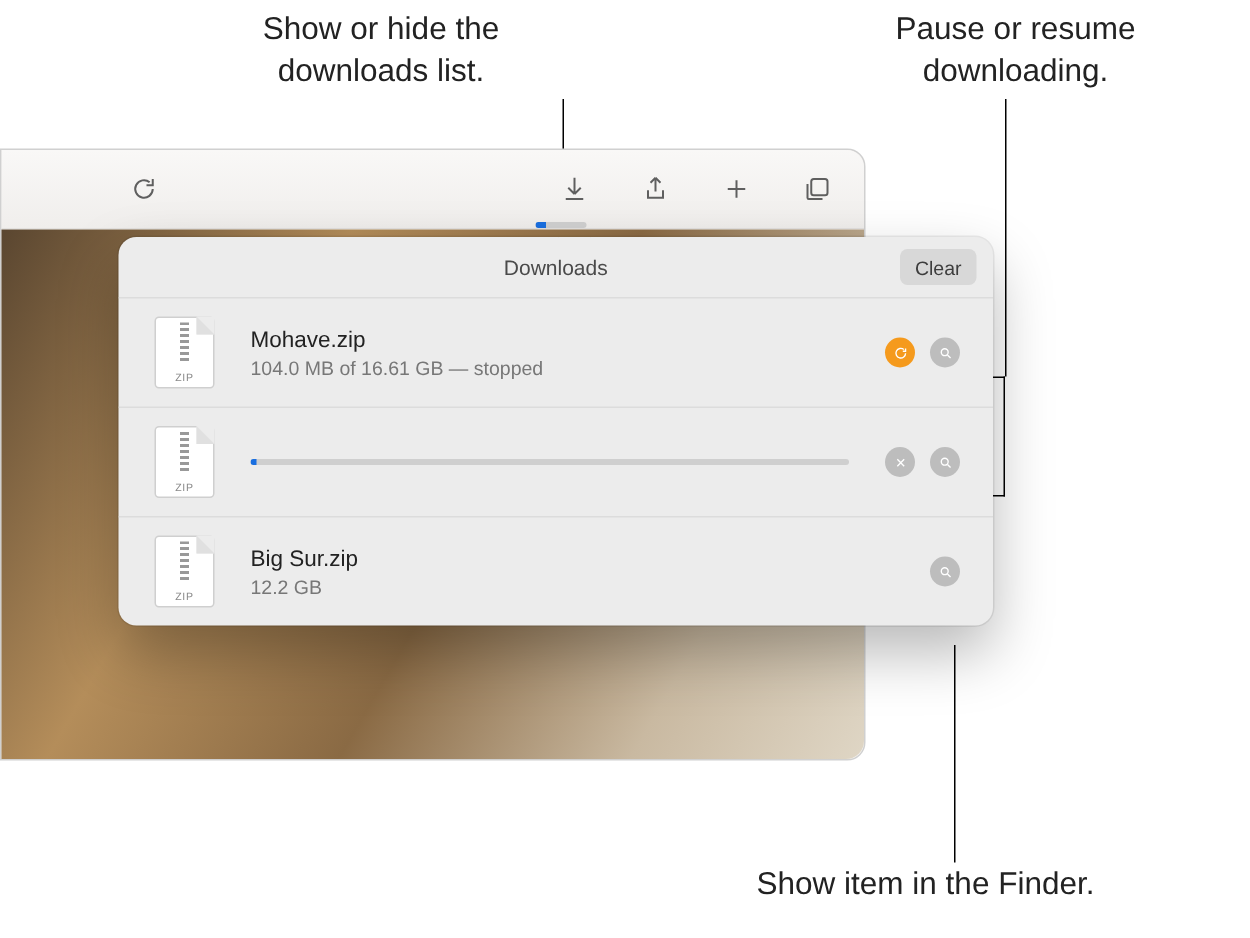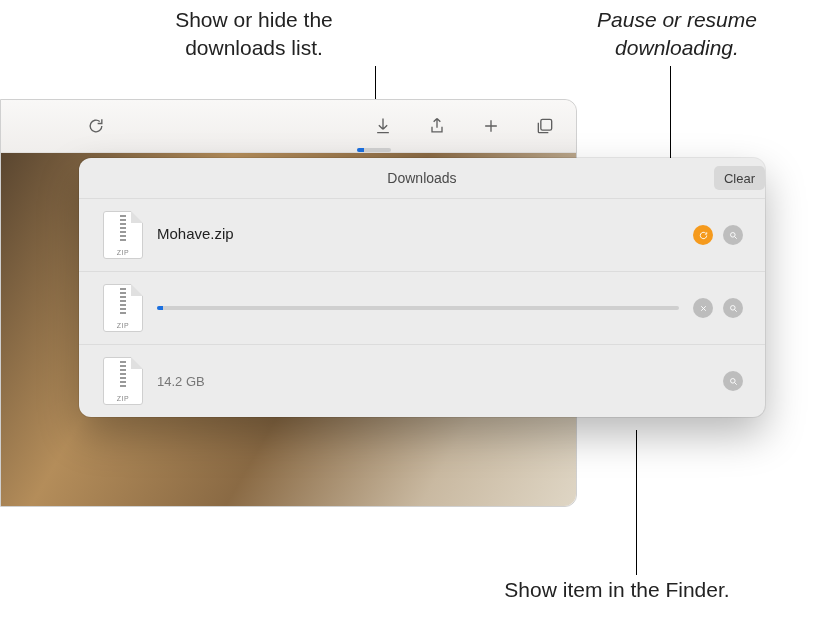--- a/index.html
+++ b/index.html
@@ -62,21 +62,21 @@
       position: absolute;
       top: 53px; left: 0; right: 0; bottom: 0;
       background: linear-gradient(120deg,#5a4630 0%, #b48d5a 30%, #8a6a44 55%, #c9b9a1 80%, #dfd6c5 100%);
       border-radius: 0 0 12px 0;
     }
     
     .popover {
       position: absolute;
       top: 158px;
       left: 79px;
-      width: 686px;
+      width: 583px;
       border-radius: 12px;
       background: #ececec;
       box-shadow: 0 18px 40px rgba(0,0,0,.28), 0 0 0 1px rgba(0,0,0,.08);
       overflow: hidden;
     }
     .pop-arrow {
       position: absolute;
       top: -10px; left: 293px;
       width: 0; height: 0;
       border-left: 11px solid transparent;
@@ -84,32 +84,32 @@
       border-bottom: 11px solid #ececec;
       filter: drop-shadow(0 -1px 0.5px rgba(0,0,0,.1));
     }
     .pop-header {
       position: relative;
       height: 40px;
       display: flex; align-items: center; justify-content: center;
     }
     .pop-title { font-size: 14px; color: #4a4a4a; }
     .clear-btn {
-      position: absolute; right: 0; top: 8px;
+      position: absolute; right: 11px; top: 8px;
       height: 24px; padding: 0 10px;
       font-size: 13px; color: #3d3d3d;
       background: #d8d8d8;
       border: none; border-radius: 5px;
       cursor: pointer;
     }
     .row {
       display: flex; align-items: center;
       padding: 12px 22px 12px 24px;
       border-top: 1px solid #dcdcdc;
-      gap: 14px;
+      gap: 24px;
     }
     .file-icon {
       width: 40px; height: 48px; position: relative; flex-shrink: 0;
     }
     .file-page {
       position: absolute; inset: 0;
       background: #fff;
       border: 1px solid #cfcfcf;
       border-radius: 3px;
     }
@@ -158,21 +158,21 @@
 </head>
 <body>
 
 <div class="callout" style="top:6px; left:134px; width:240px;">
   <span style="white-space:pre-line;margin-top:33px;">Show or hide the
 downloads list.</span>
 </div>
 <div class="callout-line" style="top:66px; left:375px; width:1px; height:42px;"></div>
 
 <div class="callout" style="top:6px; left:557px; width:240px;">
-  <span style="white-space:pre-line;font-style:italic;">Pause or resume
+  <span style="white-space:pre-line;">Pause or resume
 downloading.</span>
 </div>
 <div class="callout-line" style="top:66px; left:670px; width:1px; height:185px;"></div>
 <div class="callout-bracket" style="top:251px; left:656px; width:14px; height:80px;"></div>
 
 <div class="callout" style="top:576px; left:447px; width:340px; ">
   <span>Show item in the Finder.</span>
 </div>
 <div class="callout-line" style="top:430px; left:636px; width:1px; height:145px;"></div>
 
@@ -222,20 +222,21 @@
 
   <div class="row">
     <div class="file-icon">
       <div class="file-page"></div>
         <div class="file-fold"></div>
         <div class="file-zipper"></div>
       <div class="file-tag">ZIP</div>
     </div>
     <div class="row-main">
       <div class="fname">Mohave.zip</div>
+      <div class="fstatus">104.0 MB of 16.61 GB — stopped</div>
     </div>
     <div class="row-actions">
       <div class="circ-btn circ-orange">
         <svg viewBox="0 0 24 24">
             <path d="M19 12a7 7 0 1 1-2.5-5.4M19 5v4h-4"></path>
           </svg>
       </div>
       <div class="circ-btn circ-grey">
         <svg viewBox="0 0 24 24">
             <circle cx="10.5" cy="10.5" r="5"></circle>
@@ -273,21 +274,22 @@
   </div>
 
   <div class="row">
     <div class="file-icon">
       <div class="file-page"></div>
         <div class="file-fold"></div>
         <div class="file-zipper"></div>
       <div class="file-tag">ZIP</div>
     </div>
     <div class="row-main">
-      <div class="fstatus">14.2 GB</div>
+      <div class="fname">Big Sur.zip</div>
+      <div class="fstatus">12.2 GB</div>
     </div>
     <div class="row-actions">
       <div class="circ-btn circ-grey">
         <svg viewBox="0 0 24 24">
             <circle cx="10.5" cy="10.5" r="5"></circle>
             <path d="M14.5 14.5L19 19"></path>
           </svg>
       </div>
     </div>
   </div>

